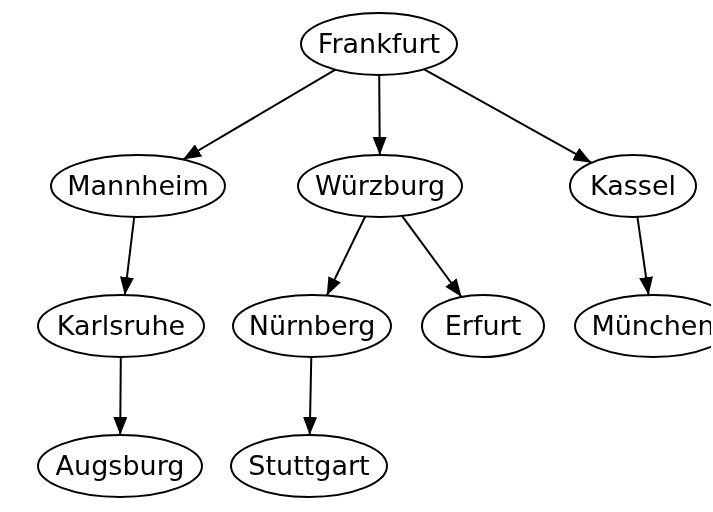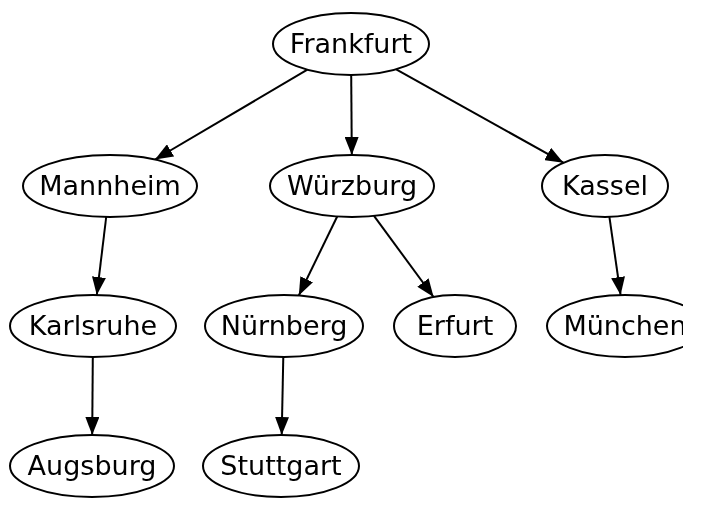--- a/index.html
+++ b/index.html
@@ -6,20 +6,21 @@
     margin: 0;
     padding: 0;
     background: var(--bg, #ffffff);
   }
   .canvas-wrap {
     position: relative;
     width: 683px;
     height: 512px;
     background: var(--bg, #ffffff);
     overflow: hidden;
+    margin-left: 28px;
   }
   svg { display: block; }
   .node-shape {
     fill: var(--bg, #ffffff);
     stroke: var(--stroke, #000000);
     stroke-width: 2;
   }
   .node-label {
     font-family: "DejaVu Sans", sans-serif;
     font-size: 27px;

